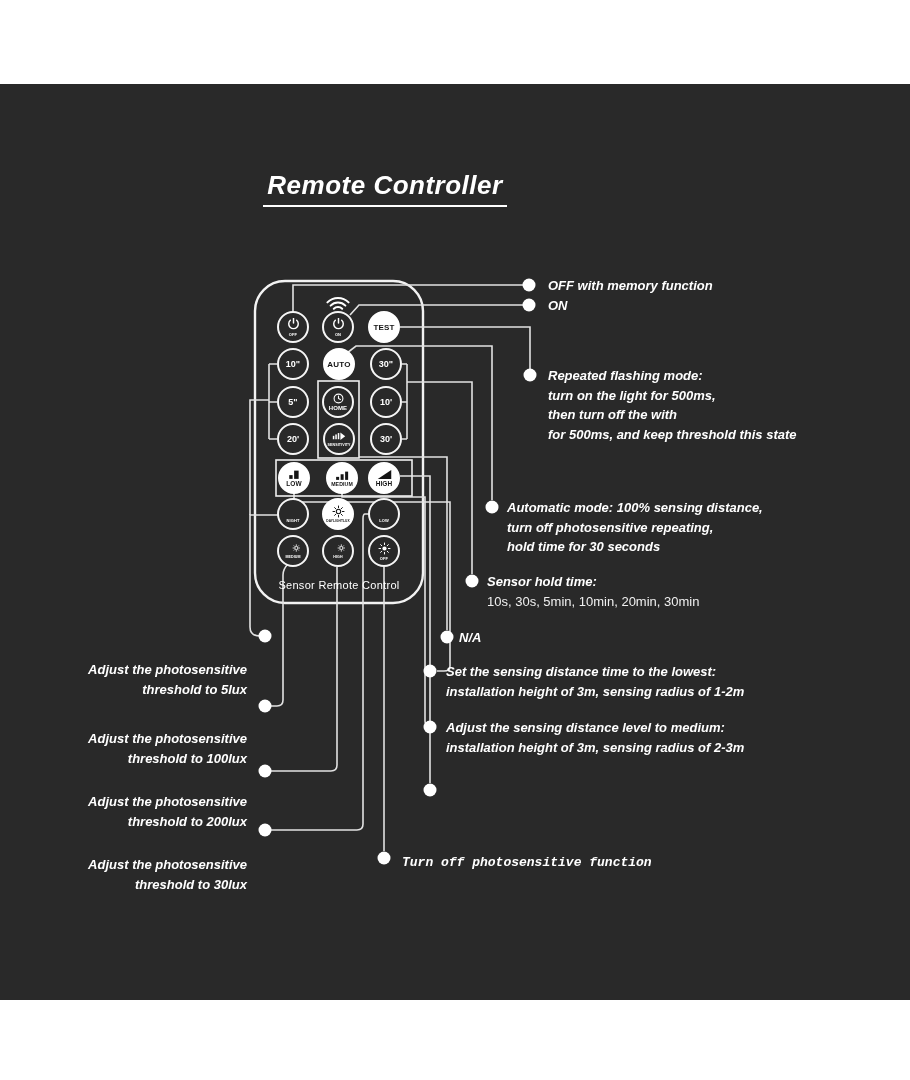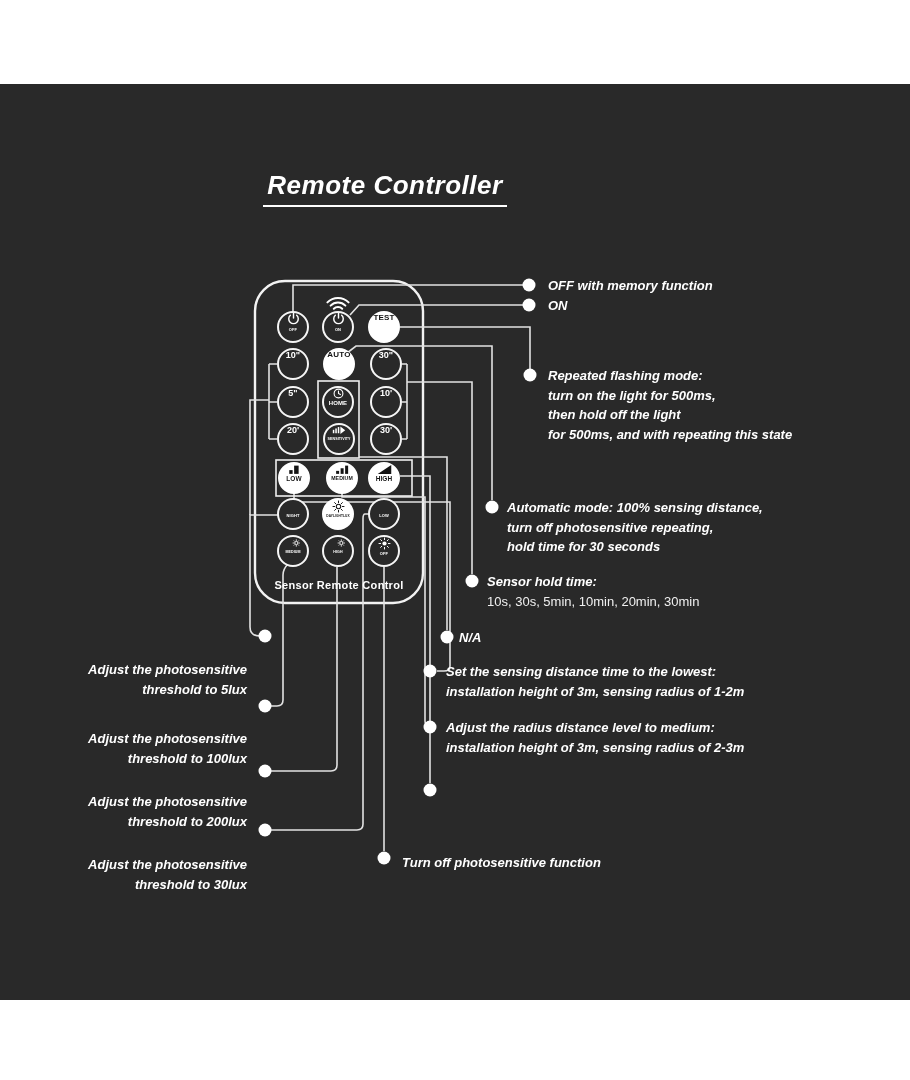--- a/index.html
+++ b/index.html
@@ -9,29 +9,29 @@
   .wires{position:absolute;left:0;top:0;}
   .title-wrap{position:absolute;left:0;top:170px;width:770px;text-align:center;}
   .title{display:inline-block;color:#fff;font-size:26px;font-weight:bold;font-style:italic;
          padding:0 4px 4px 4px;border-bottom:2.5px solid #fff;letter-spacing:0.5px;}
   .ann{position:absolute;color:#fff;font-size:13px;font-weight:bold;font-style:italic;
        line-height:19.5px;white-space:nowrap;}
   .ann .sub{font-weight:normal;font-style:normal;color:#f0f0f0;}
   .ann.right-align{text-align:right;margin-top:40px;}
   .btn{position:absolute;width:32px;height:32px;border:2px solid #f5f5f5;border-radius:50%;
        background:#292929;color:#fff;box-sizing:border-box;display:flex;flex-direction:column;
-       align-items:center;text-align:center;}
+       align-items:center;justify-content:center;text-align:center;}
   .btn.filled{background:#ffffff;color:#141414;border-color:#ffffff;}
   .btn .num{font-size:9px;font-weight:bold;line-height:10px;}
   .btn .mid{font-size:8px;font-weight:bold;letter-spacing:0.2px;}
   .btn .lbl{font-size:4px;font-weight:bold;line-height:5px;margin-top:1px;letter-spacing:0.1px;}
   .btn .lbl.dark{color:#141414;}
   .btn .ic{display:block;}
   .remote-footer{position:absolute;left:255px;top:579px;width:168px;text-align:center;
-       color:#fff;font-size:11px;font-weight:bold;letter-spacing:0.3px;}
+       color:#fff;font-size:11px;font-weight:normal;letter-spacing:0.3px;}
 </style>
 </head>
 <body>
 
 <div class="canvas">
   <div class="panel"></div>
 
   <svg class="wires" width="910" height="1080">
 
     <rect x="255" y="281" width="168" height="322" rx="30" fill="#292929" stroke="#f2f2f2" stroke-width="2.4"></rect>
@@ -266,57 +266,57 @@
 
   <div class="ann" style="left:548px;top:276px;">
     <div>OFF with memory function</div>
   </div>
   <div class="ann" style="left:548px;top:296px;">
     <div>ON</div>
   </div>
   <div class="ann" style="left:548px;top:366px;">
     <div>Repeated flashing mode:</div>
     <div>turn on the light for 500ms,</div>
-    <div>then hold off the light</div>
-    <div>for 500ms, and with repeating this state</div>
+    <div>then turn off the with</div>
+    <div>for 500ms, and keep threshold this state</div>
   </div>
   <div class="ann" style="left:507px;top:498px;">
     <div>Automatic mode: 100% sensing distance,</div>
     <div>turn off photosensitive repeating,</div>
     <div>hold time for 30 seconds</div>
   </div>
   <div class="ann" style="left:487px;top:572px;">
     <div>Sensor hold time:</div>
     <div class="sub">10s, 30s, 5min, 10min, 20min, 30min</div>
   </div>
   <div class="ann" style="left:459px;top:628px;">
     <div>N/A</div>
   </div>
   <div class="ann" style="left:446px;top:662px;">
     <div>Set the sensing distance time to the lowest:</div>
     <div>installation height of 3m, sensing radius of 1-2m</div>
   </div>
   <div class="ann" style="left:446px;top:718px;">
-    <div>Adjust the radius distance level to medium:</div>
+    <div>Adjust the sensing distance level to medium:</div>
     <div>installation height of 3m, sensing radius of 2-3m</div>
   </div>
 
   <div class="ann right-align" style="right:663px;top:620px;">
     <div>Adjust the photosensitive</div>
     <div>threshold to 5lux</div>
   </div>
   <div class="ann right-align" style="right:663px;top:689px;">
     <div>Adjust the photosensitive</div>
     <div>threshold to 100lux</div>
   </div>
   <div class="ann right-align" style="right:663px;top:752px;">
     <div>Adjust the photosensitive</div>
     <div>threshold to 200lux</div>
   </div>
   <div class="ann right-align" style="right:663px;top:815px;">
     <div>Adjust the photosensitive</div>
     <div>threshold to 30lux</div>
   </div>
 
-  <div class="ann" style="left:402px;top:853px;">
+  <div class="ann" style="left:402px;top:853px;font-family:Liberation Mono, monospace;">
     <div>Turn off photosensitive function</div>
   </div>
 </div>
 
 </body></html>

